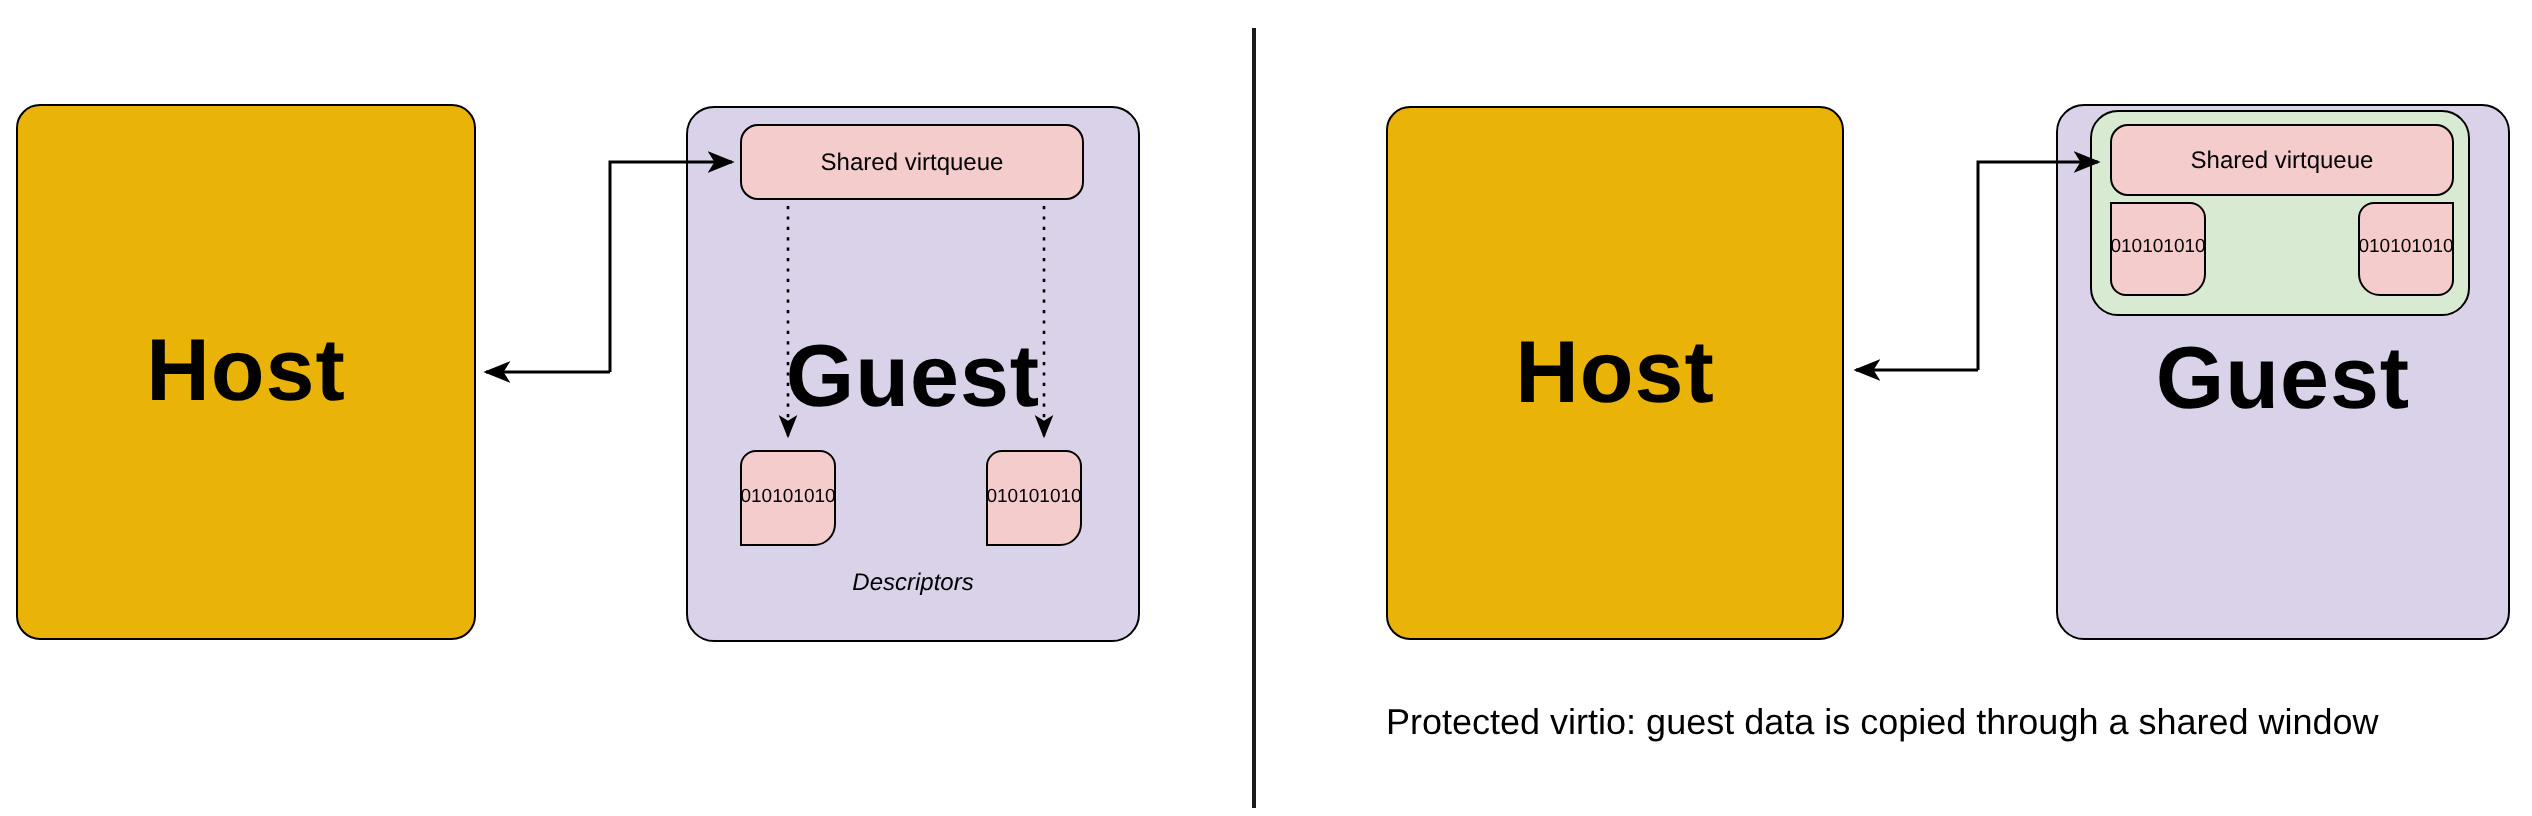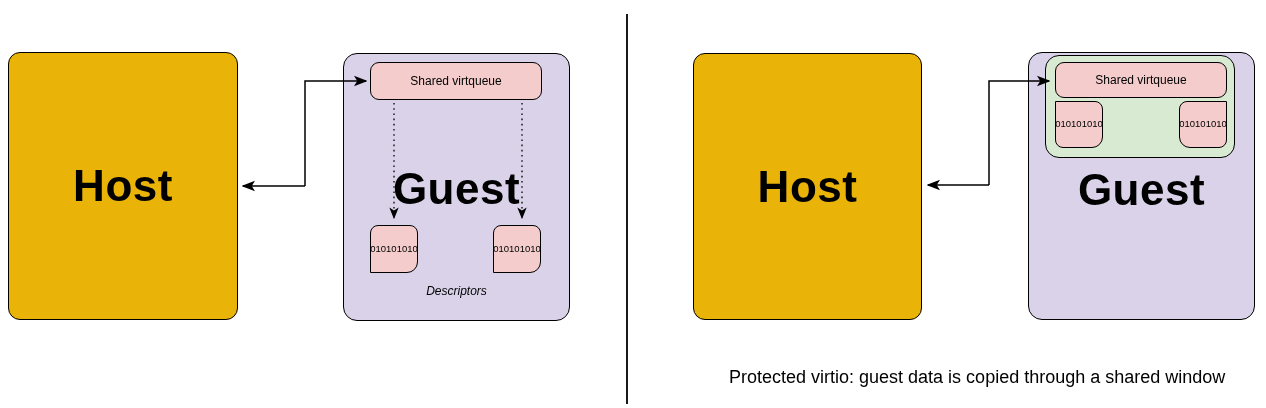--- a/index.html
+++ b/index.html
@@ -129,21 +129,21 @@
     <span>101</span>
     <span>010</span>
   </div>
 
   <div class="box bin-box bin-tr0" style="left:1179px;top:101px;width:48px;height:47px;">
     <span>010</span>
     <span>101</span>
     <span>010</span>
   </div>
 
-  <div class="caption" style="left:693px;top:367px;margin-left:36px;">Protected virtio: guest data is copied through a shared window</div>
+  <div class="caption" style="left:693px;top:351px;">Protected virtio: guest data is copied through a shared window</div>
 
   <svg class="overlay" width="1266" height="408" viewBox="0 0 1266 408">
     <defs>
       <marker id="arrow" viewBox="0 0 10 8" refX="9" refY="4" markerWidth="9" markerHeight="7.5" orient="auto-start-reverse">
         <path d="M0,0 L10,4 L0,8 L2.5,4 z" fill="#000"></path>
       </marker>
     </defs>
 
     <g stroke="#000" stroke-width="1.5" fill="none">
       <polyline points="305,186 305,81 366,81" marker-end="url(#arrow)"></polyline>

